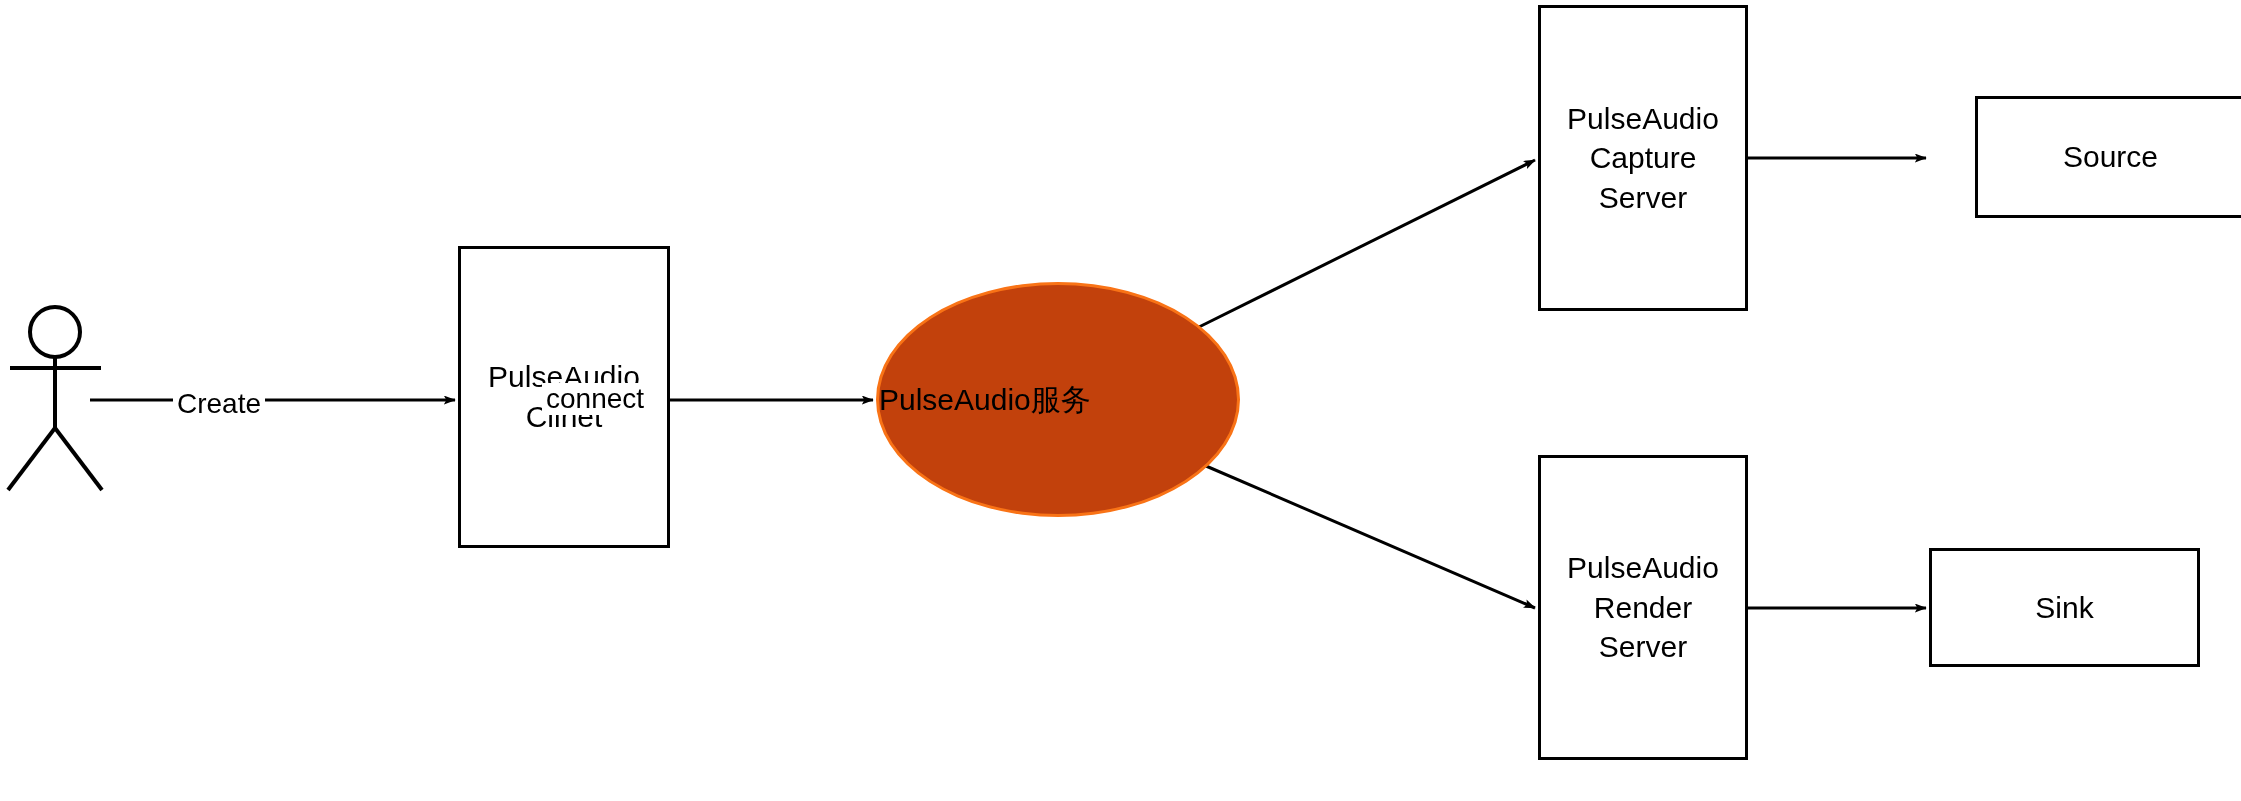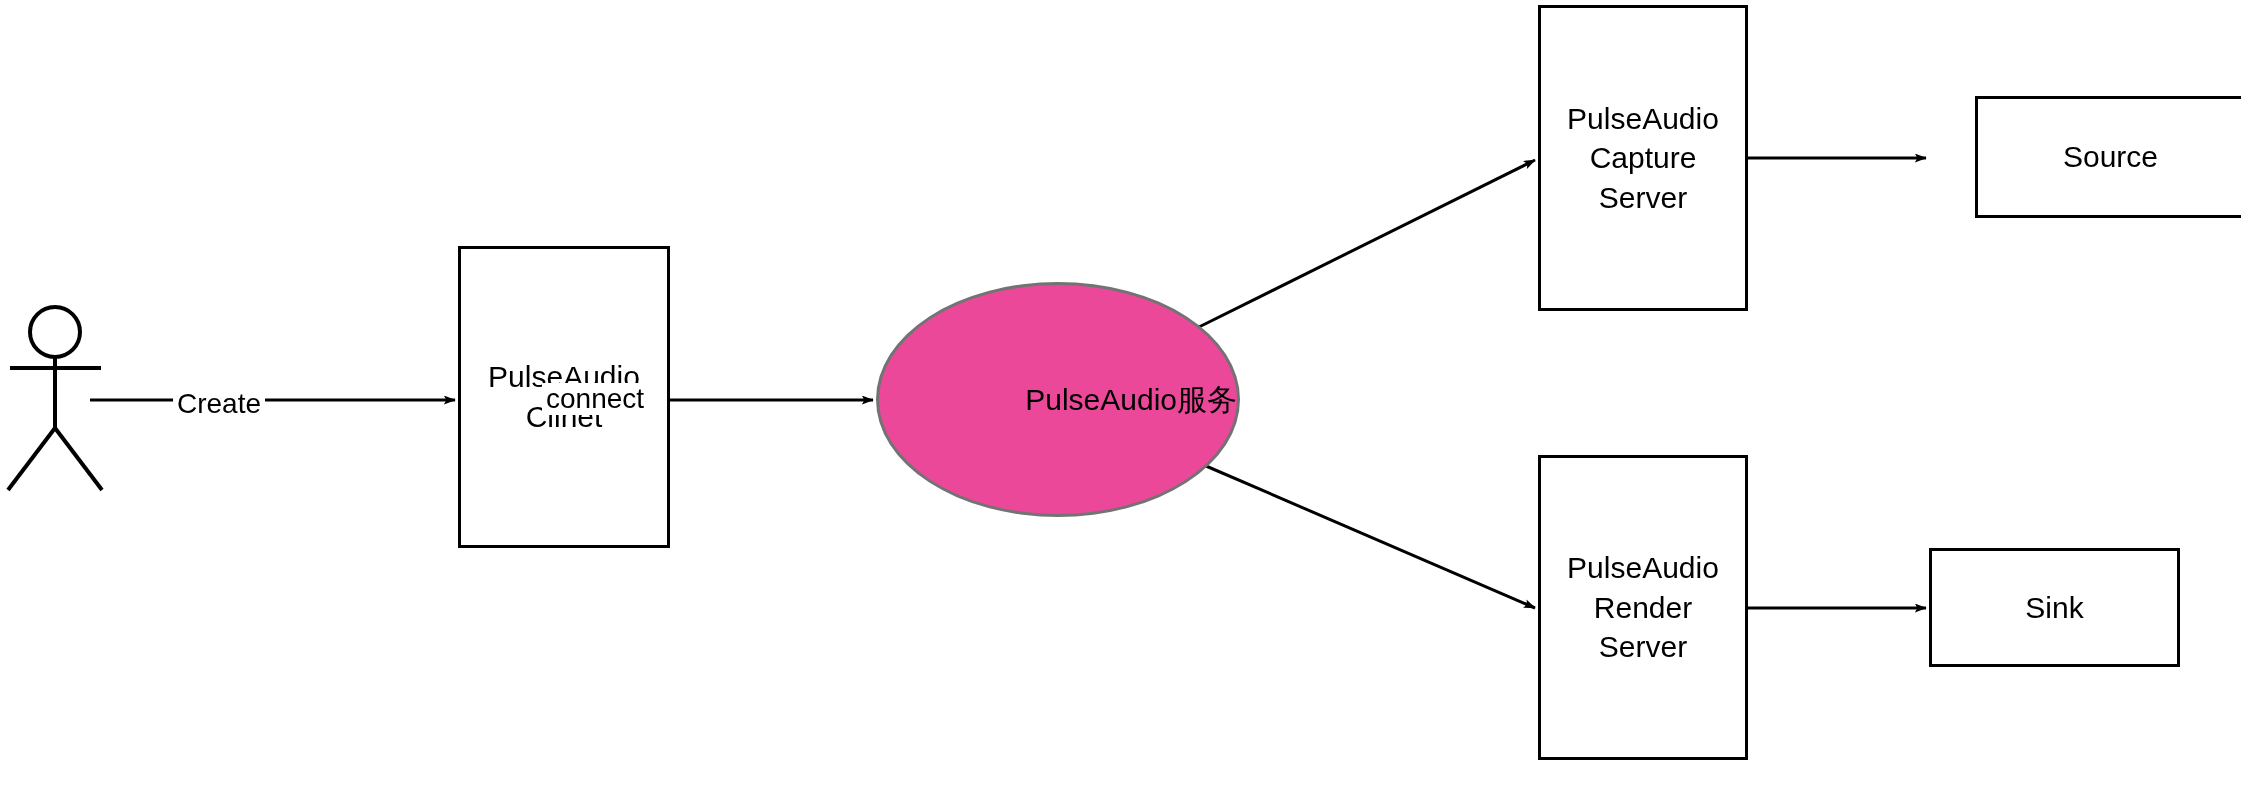--- a/index.html
+++ b/index.html
@@ -50,26 +50,26 @@
     font-size: 28px;
     line-height: 1;
     color: #000000;
     padding: 2px 4px;
     white-space: nowrap;
     text-align: center;
   }
   .ellipse-node {
     position: absolute;
     box-sizing: border-box;
-    border: 3px solid #737373;
+    border: 3px solid #f97316;
     border-radius: 50%;
-    background: #ec4899;
+    background: #c2410c;
     display: flex;
     align-items: center;
-    justify-content: flex-end;
+    justify-content: flex-start;
     text-align: center;
   }
 </style>
 </head>
 <body>
 
 <div id="diagram-root">
 
   <svg id="diagram-svg" viewBox="0 0 2241 801" xmlns="http://www.w3.org/2000/svg">
     <defs>
@@ -117,21 +117,21 @@
   <div class="node-box" style="left:1538px; top:455px; width:210px; height:305px;">
     <span class="node-label">PulseAudio
 Render
 Server</span>
   </div>
 
   <div class="node-box" style="left:1929px; top:96px; width:271px; height:122px;margin-left:46px;">
     <span class="node-label">Source</span>
   </div>
 
-  <div class="node-box" style="left:1929px; top:548px; width:251px; height:119px;">
+  <div class="node-box" style="left:1929px; top:548px; width:271px; height:119px;">
     <span class="node-label">Sink</span>
   </div>
 
   <div class="edge-label" style="left:173px; top:388px;">Create</div>
 
   <div class="edge-label" style="left:498px; top:383px;margin-left:44px;">connect</div>
 
 </div>
 
 </body></html>

